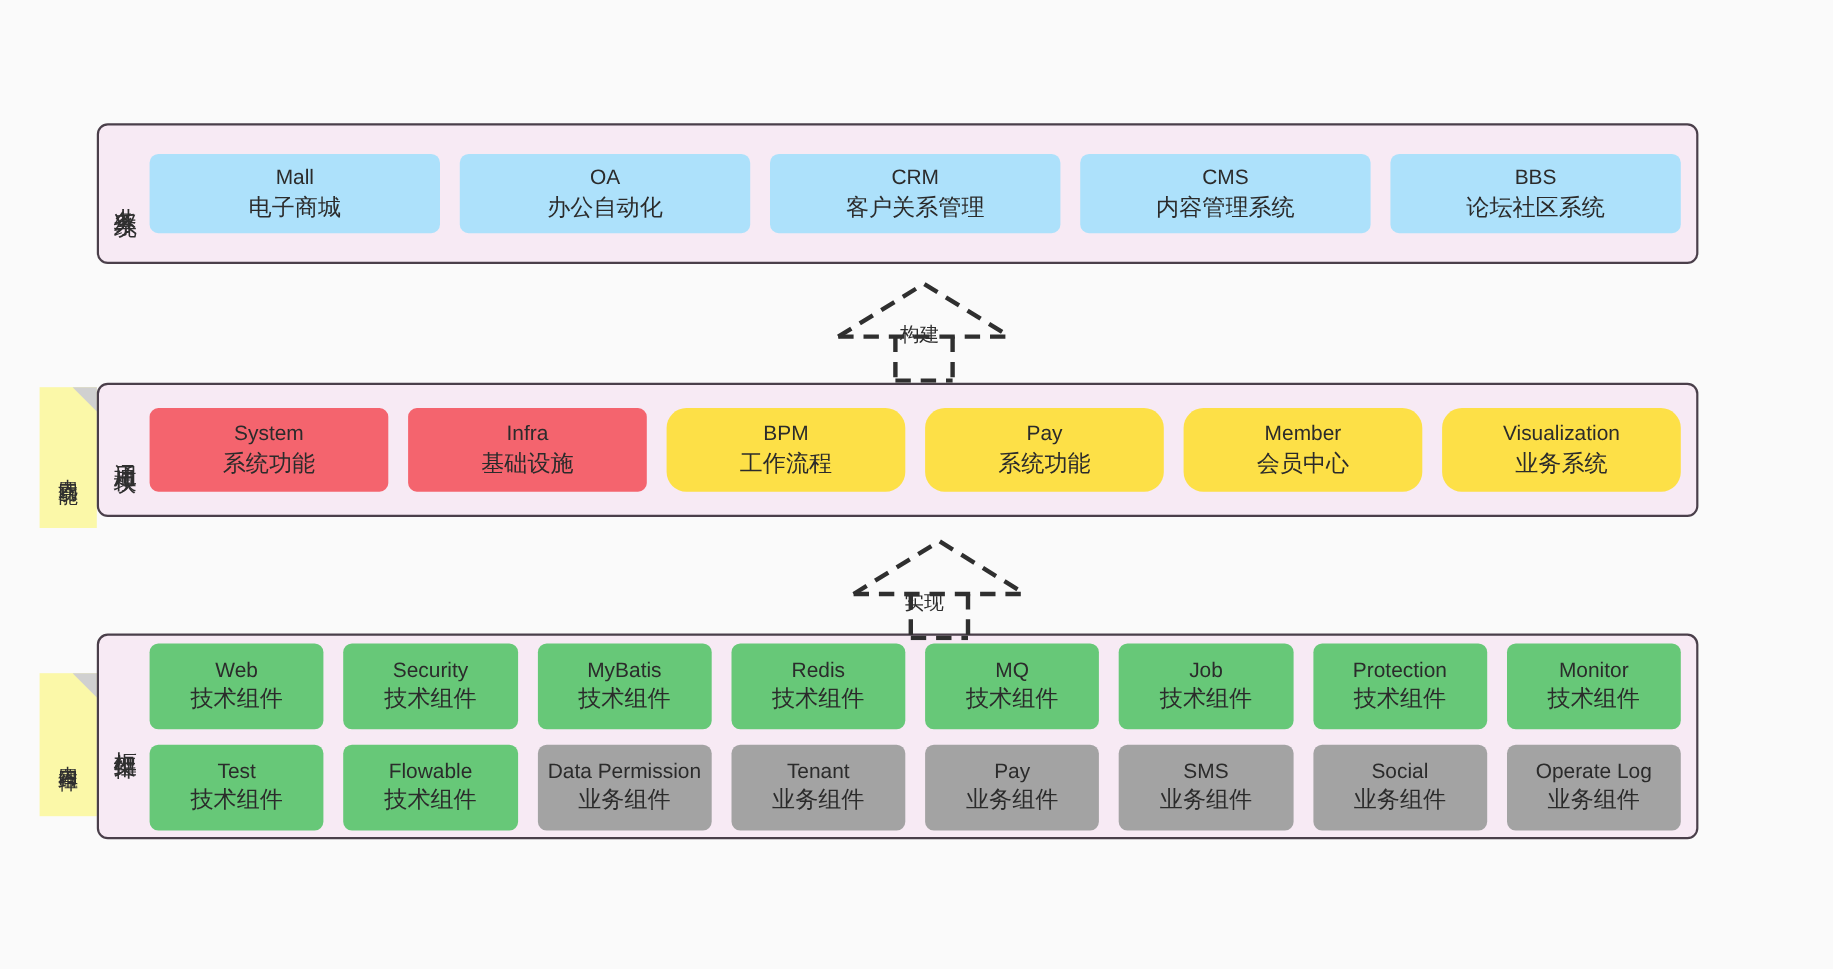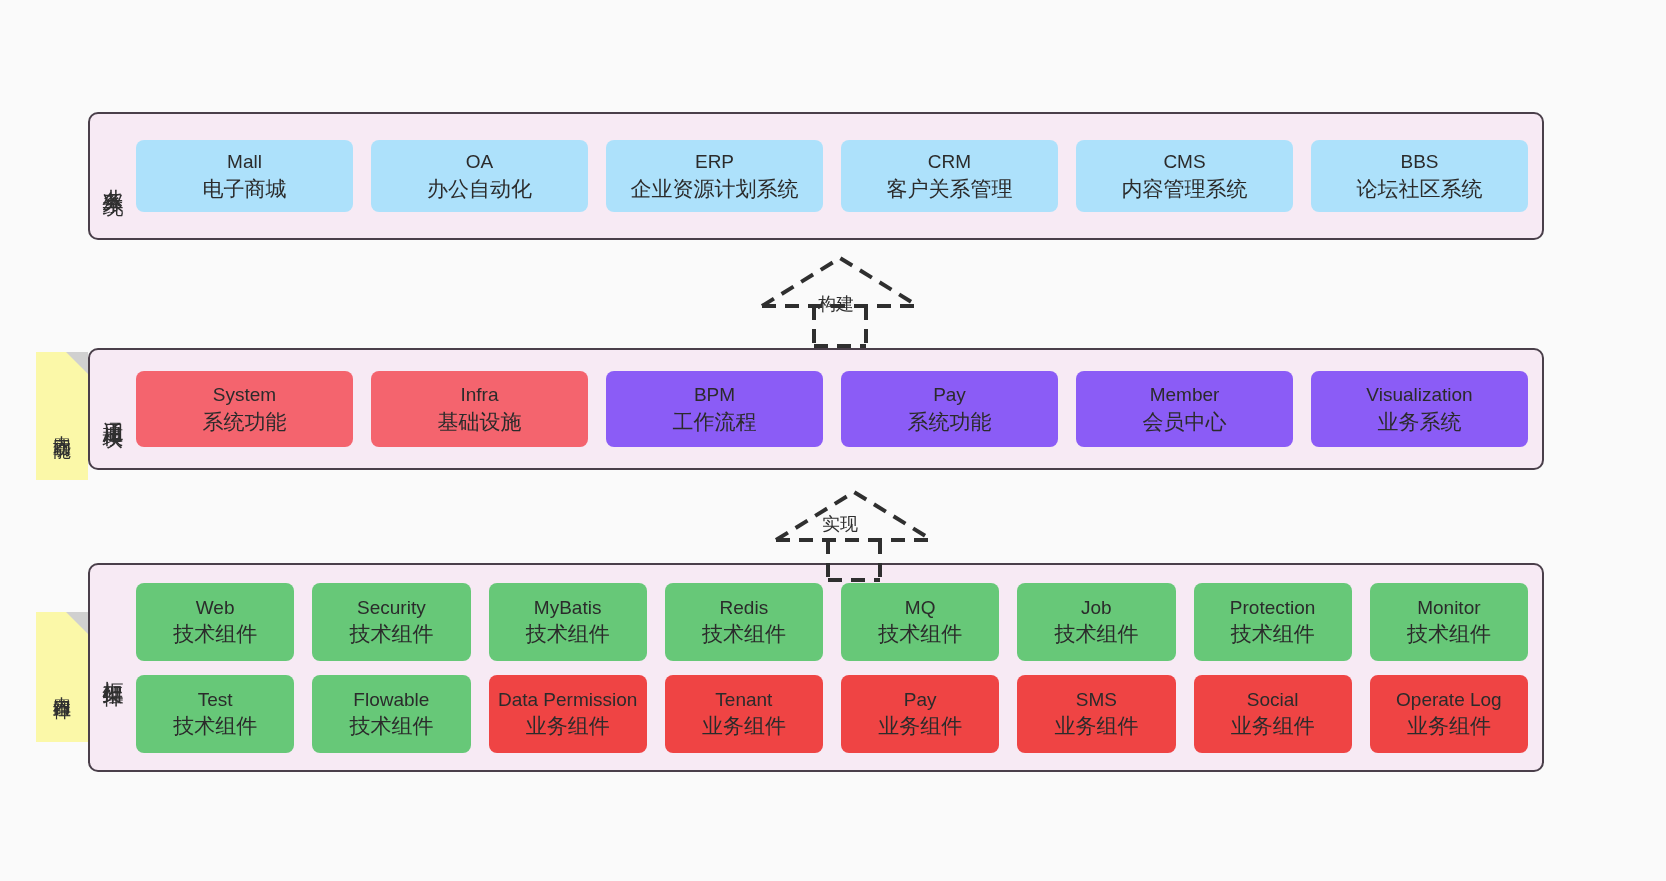--- a/index.html
+++ b/index.html
@@ -71,28 +71,28 @@
     line-height: 1.3;
     font-size: 19px;
     color: #2b2b2b;
     padding: 6px 4px;
     box-sizing: border-box;
   }
   .card .card-sub { font-size: 21px; }
 
   .card.blue       { background: #ade1fb; }
   .card.red        { background: #f4646e; }
-  .card.pink       { background: #8b5cf6; }
+  .card.pink       { background: #fde047; border-radius: 18px; }
   .card.green      { background: #67c878; }
-  .card.lightgreen { background: #ef4444; }
+  .card.lightgreen { background: #a3a3a3; }
 
   
   #layer-business { left: 88px;  top: 112px; width: 1456px; height: 128px; }
   #layer-common   { left: 88px;  top: 348px; width: 1456px; height: 122px; }
-  #layer-framework{ left: 88px;  top: 563px; width: 1456px; height: 209px; }
+  #layer-framework{ left: 88px;  top: 576px; width: 1456px; height: 187px; }
 
   #layer-business .card  { height: 72px; }
   #layer-common   .card  { height: 76px; }
   #layer-framework .card { height: 78px; }
 
   
   .note {
     position: absolute;
     width: 52px;
     background: #fbf8a8;
@@ -131,40 +131,36 @@
     position: absolute;
     font-size: 18px;
     color: #2f2f2f;
     background: transparent;
     user-select: none;
     white-space: nowrap;
   }
   #arrow-build   { left: 752px; top: 252px; width: 176px; height: 96px; }
   #label-build   { left: 818px; top: 292px; }
   #arrow-impl    { left: 766px; top: 486px; width: 176px; height: 96px; }
-  #label-impl    { left: 822px; top: 512px; }
+  #label-impl    { left: 822px; top: 536px; }
 </style>
 </head>
 <body>
 
 <div class="layer" id="layer-business">
   <div class="layer-title">业务系统</div>
   <div class="layer-body">
     <div class="row">
       <div class="card blue">
         <div class="card-name">Mall</div>
         <div class="card-sub">电子商城</div>
       </div>
       <div class="card blue">
         <div class="card-name">OA</div>
         <div class="card-sub">办公自动化</div>
-      </div>
-      <div class="card blue">
-        <div class="card-name">ERP</div>
-        <div class="card-sub">企业资源计划系统</div>
       </div>
       <div class="card blue">
         <div class="card-name">CRM</div>
         <div class="card-sub">客户关系管理</div>
       </div>
       <div class="card blue">
         <div class="card-name">CMS</div>
         <div class="card-sub">内容管理系统</div>
       </div>
       <div class="card blue">

